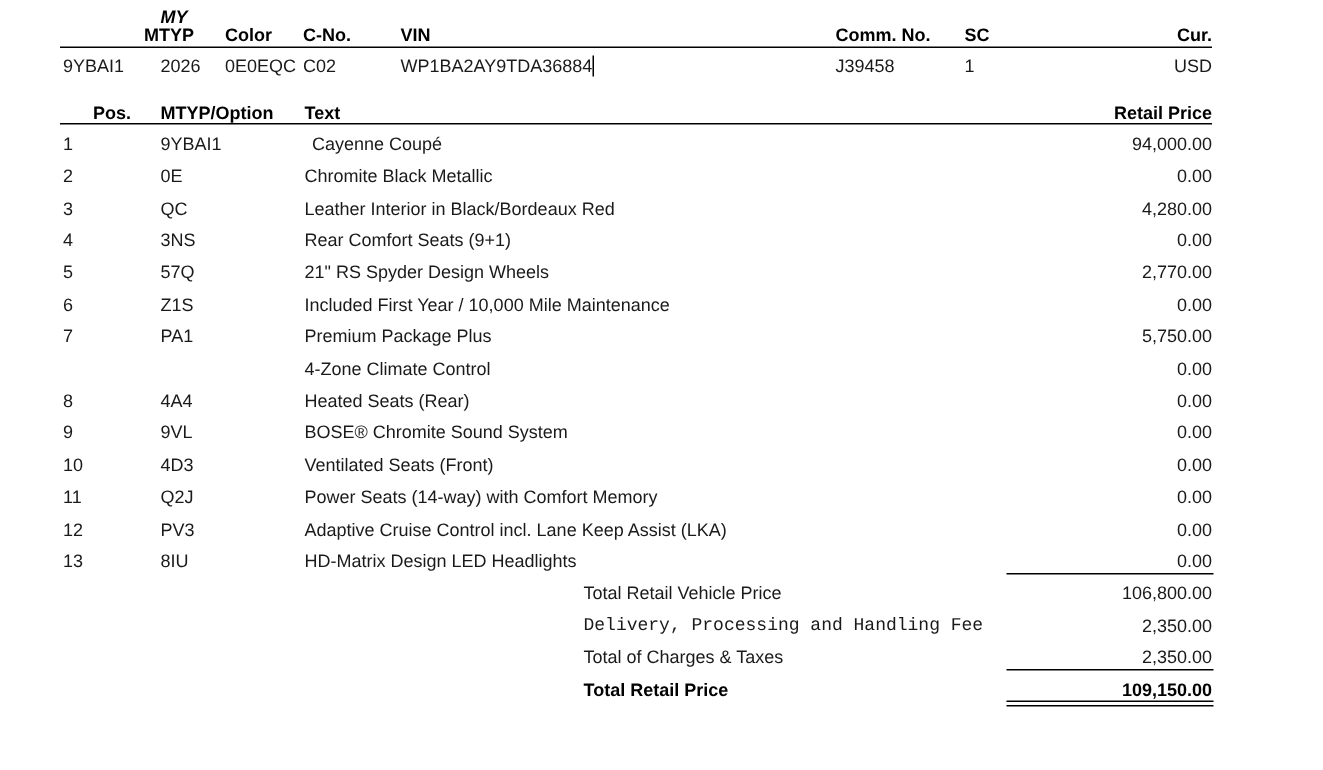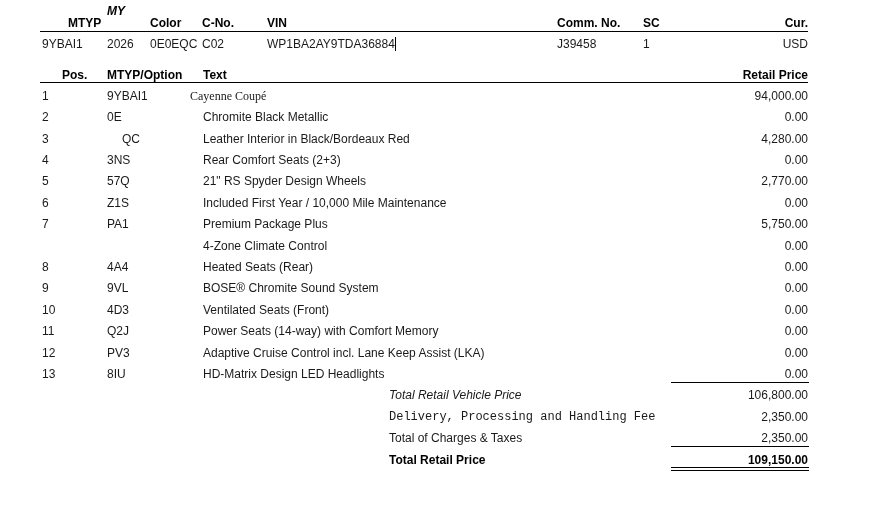--- a/index.html
+++ b/index.html
@@ -6,21 +6,21 @@
   body { width:882px; height:513px; position:relative; overflow:hidden;
          font-family:"Liberation Sans Narrow","Liberation Sans", sans-serif; color:#1a1a1a; }
   .abs { position:absolute; white-space:nowrap; font-size:12px; line-height:14px; }
   .hdr { font-weight:bold; color:#000; }
   .num { text-align:right; }
   .hline { position:absolute; height:1px; background:#000; }
 </style>
 </head>
 <body>
 
-<div class="abs hdr" style="left:24px;top:16px;padding-left:44px;">MTYP</div>
+<div class="abs hdr" style="left:52px;top:16px;padding-left:44px;">MTYP</div>
 <div class="abs hdr" style="left:107px;top:4px;font-style:italic;">MY</div>
 <div class="abs hdr" style="left:150px;top:16px;">Color</div>
 <div class="abs hdr" style="left:202px;top:16px;">C-No.</div>
 <div class="abs hdr" style="left:267px;top:16px;">VIN</div>
 <div class="abs hdr" style="left:557px;top:16px;">Comm. No.</div>
 <div class="abs hdr" style="left:643px;top:16px;">SC</div>
 <div class="abs hdr num" style="left:740px;top:16px;width:68px;">Cur.</div>
 <div class="hline" style="left:40px;top:31px;width:768px;"></div>
 
 <div class="abs" style="left:42px;top:37px;">9YBAI1</div>
@@ -35,39 +35,39 @@
 <div class="abs hdr" style="left:42px;top:68px;padding-left:20px;">Pos.</div>
 <div class="abs hdr" style="left:107px;top:68px;">MTYP/Option</div>
 <div class="abs hdr" style="left:203px;top:68px;">Text</div>
 <div class="abs hdr num" style="left:700px;top:68px;width:108px;">Retail Price</div>
 <div class="hline" style="left:40px;top:82px;width:768px;"></div>
 
 <div>
   <div>
     <div class="abs" style="left:42px;top:89px;">1</div>
     <div class="abs" style="left:107px;top:89px;">9YBAI1</div>
-    <div class="abs" style="left:190px;top:89px;font-family:Liberation Serif, serif;">Cayenne Coupé</div>
+    <div class="abs" style="left:208px;top:89px;">Cayenne Coupé</div>
     <div class="abs num" style="left:700px;top:89px;width:108px;">94,000.00</div>
   </div>
   <div>
     <div class="abs" style="left:42px;top:110px;">2</div>
     <div class="abs" style="left:107px;top:110px;">0E</div>
     <div class="abs" style="left:203px;top:110px;">Chromite Black Metallic</div>
     <div class="abs num" style="left:700px;top:110px;width:108px;">0.00</div>
   </div>
   <div>
     <div class="abs" style="left:42px;top:132px;">3</div>
-    <div class="abs" style="left:122px;top:132px;">QC</div>
+    <div class="abs" style="left:107px;top:132px;">QC</div>
     <div class="abs" style="left:203px;top:132px;">Leather Interior in Black/Bordeaux Red</div>
     <div class="abs num" style="left:700px;top:132px;width:108px;">4,280.00</div>
   </div>
   <div>
     <div class="abs" style="left:42px;top:153px;">4</div>
     <div class="abs" style="left:107px;top:153px;">3NS</div>
-    <div class="abs" style="left:203px;top:153px;">Rear Comfort Seats (2+3)</div>
+    <div class="abs" style="left:203px;top:153px;">Rear Comfort Seats (9+1)</div>
     <div class="abs num" style="left:700px;top:153px;width:108px;">0.00</div>
   </div>
   <div>
     <div class="abs" style="left:42px;top:174px;">5</div>
     <div class="abs" style="left:107px;top:174px;">57Q</div>
     <div class="abs" style="left:203px;top:174px;">21" RS Spyder Design Wheels</div>
     <div class="abs num" style="left:700px;top:174px;width:108px;">2,770.00</div>
   </div>
   <div>
     <div class="abs" style="left:42px;top:196px;">6</div>
@@ -121,21 +121,21 @@
     <div class="abs" style="left:42px;top:367px;">13</div>
     <div class="abs" style="left:107px;top:367px;">8IU</div>
     <div class="abs" style="left:203px;top:367px;">HD-Matrix Design LED Headlights</div>
     <div class="abs num" style="left:700px;top:367px;width:108px;">0.00</div>
   </div>
 </div>
 
 <div class="hline" style="left:671px;top:382px;width:138px;"></div>
 
 <div>
-  <div class="abs" style="left:389px;top:388px;font-style:italic;">Total Retail Vehicle Price</div>
+  <div class="abs" style="left:389px;top:388px;">Total Retail Vehicle Price</div>
   <div class="abs num" style="left:700px;top:388px;width:108px;">106,800.00</div>
 
   <div class="abs" style="left:389px;top:410px;font-family:Liberation Mono, monospace;">Delivery, Processing and Handling Fee</div>
   <div class="abs num" style="left:700px;top:410px;width:108px;">2,350.00</div>
 
   <div class="abs" style="left:389px;top:431px;">Total of Charges &amp; Taxes</div>
   <div class="abs num" style="left:700px;top:431px;width:108px;">2,350.00</div>
 
   <div class="hline" style="left:671px;top:446px;width:138px;"></div>
 

